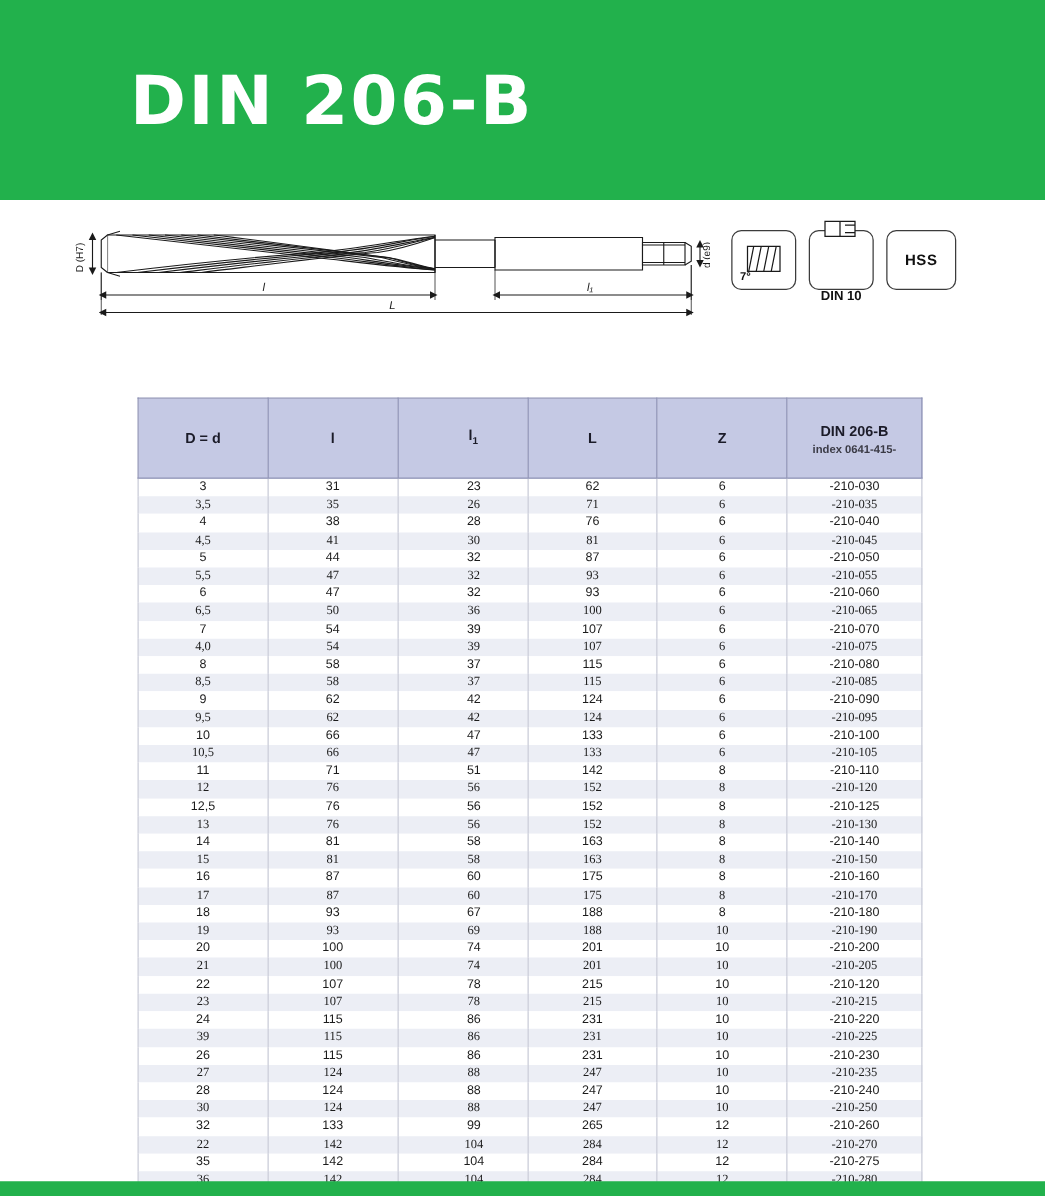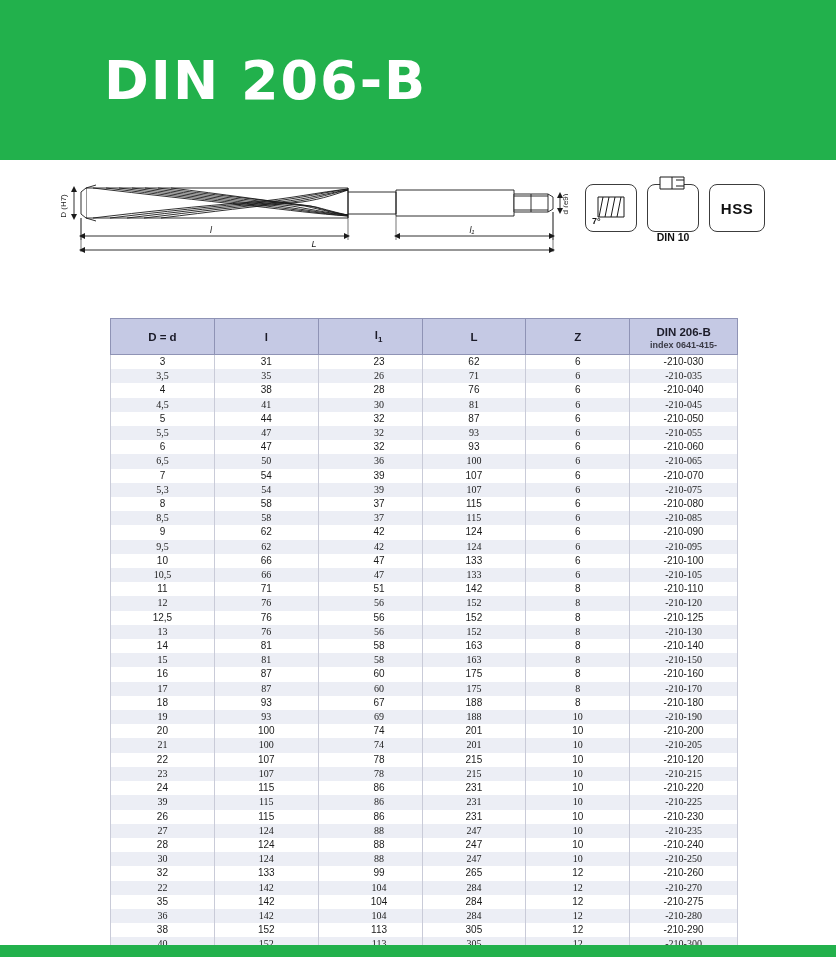--- a/index.html
+++ b/index.html
@@ -47,39 +47,39 @@
     background: #fff;
     display: flex;
     align-items: center;
     justify-content: center;
     position: relative;
     font-size: 11px;
     font-weight: bold;
     color: #111;
   }
   .badge.wide { width: 56px; }
-  .badge-hss { font-size: 15px; letter-spacing: 0.5px; }
+  .badge-hss { font-size: 12px; letter-spacing: 0.5px; }
   .badge-angle-label {
     position: absolute;
     left: 6px; bottom: 5px;
     font-size: 9px;
     font-weight: bold;
   }
   .badge-din-label { font-size: 10.5px; font-weight: bold; margin-top: 36px; }
   
   .table-wrap {
     position: absolute;
     left: 110px; top: 318px;
     width: 628px;
   }
   table { border-collapse: collapse; width: 628px; }
   thead th {
     background: #c5c9e4;
     border: 1px solid #8f93b5;
-    height: 36px;
+    height: 64px;
     font-size: 11.5px;
     font-weight: bold;
     color: #1b1b28;
     vertical-align: middle;
     text-align: center;
   }
   thead th sub { font-size: 8px; }
   thead th.last-col { padding-top: 4px; }
   .idx {
     display: block;
@@ -314,21 +314,21 @@
         </tr>
         <tr class="even">
           <td class="col1">7</td>
           <td class="col2">54</td>
           <td class="col3">39</td>
           <td class="col4">107</td>
           <td class="col5">6</td>
           <td class="col6">-210-070</td>
         </tr>
         <tr class="odd">
-          <td class="col1">5,3</td>
+          <td class="col1">4,0</td>
           <td class="col2">54</td>
           <td class="col3">39</td>
           <td class="col4">107</td>
           <td class="col5">6</td>
           <td class="col6">-210-075</td>
         </tr>
         <tr class="even">
           <td class="col1">8</td>
           <td class="col2">58</td>
           <td class="col3">37</td>

